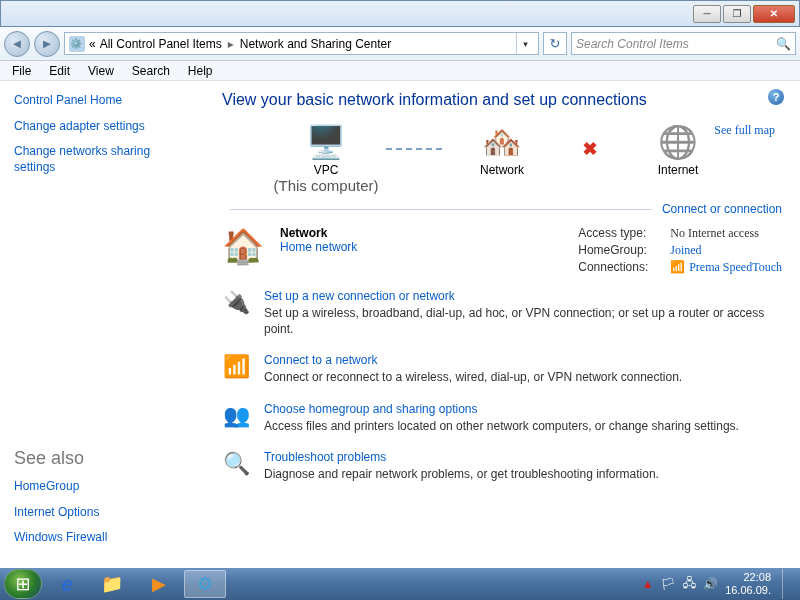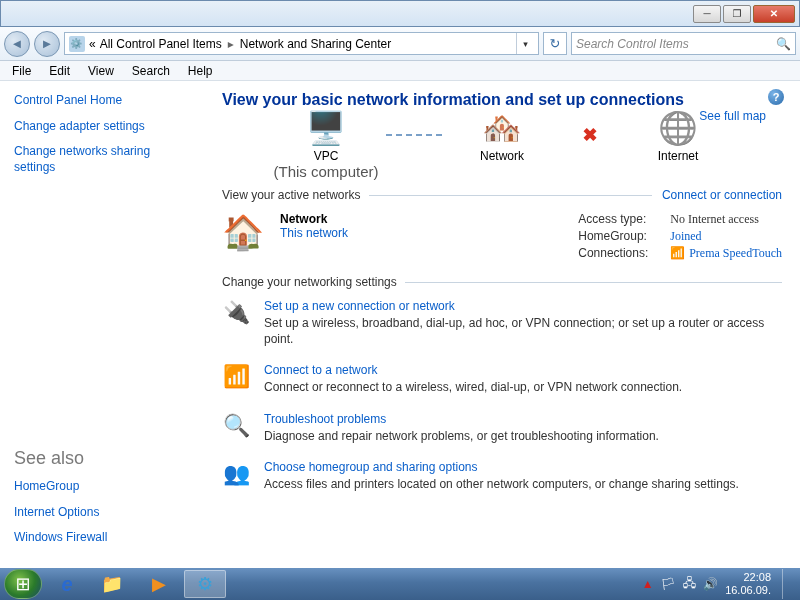--- a/index.html
+++ b/index.html
@@ -27,28 +27,28 @@
 
 
 .main { display: flex; height: 487px; }
 .sidebar { width: 204px; background: #fff; padding: 12px 14px; display: flex; flex-direction: column; }
 .sidebar a { color: #0a5fca; text-decoration: none; display: block; margin-bottom: 10px; font-size: 12px; line-height: 1.3; }
 .sidebar .see-also-hdr { color: #7a7a7a; margin-top: auto; margin-bottom: 10px; font-size: 18px; }
 .sidebar .home-link { color: #0a5fca; }
 
 .content { flex: 1; padding: 10px 18px 10px 18px; position: relative; overflow-y: auto; }
 .help-icon { position: absolute; top: 8px; right: 16px; width: 16px; height: 16px; background: radial-gradient(circle at 35% 30%, #7ab4e8, #2a6aaa); border-radius: 50%; color: #fff; font-weight: bold; text-align: center; line-height: 16px; font-size: 11px; }
-.page-title { color: #003399; font-size: 16px; font-weight: bold; }
+.page-title { color: #003399; font-size: 16px; margin-bottom: 14px; font-weight: normal; }
 
 .net-map { display: flex; align-items: center; justify-content: center; gap: 0; margin-bottom: 6px; position: relative; }
 .map-node { text-align: center; font-size: 12px; width: 120px; }
 .map-node .icon { width: 44px; height: 38px; margin: 0 auto 2px; display: flex; align-items: center; justify-content: center; font-size: 32px; }
 .map-line { flex: 0 0 56px; height: 2px; background: repeating-linear-gradient(90deg,#7aa0c8 0 6px,transparent 6px 10px); position: relative; margin-top: -20px; }
 .map-x { flex: 0 0 56px; text-align: center; color: #d83020; font-size: 18px; font-weight: bold; margin-top: -20px; }
-.full-map { position: absolute; right: 16px; top: 0; color: #0a5fca; font-size: 12px; cursor: default; }
+.full-map { position: absolute; right: 7px; top: 0; color: #0a5fca; font-size: 12px; cursor: default; font-family: Liberation Serif, serif; }
 .map-sub { color: #555; font-size: 15px; }
 
 .section-hdr { display: flex; align-items: center; font-size: 12px; color: #333; margin: 8px 0 10px; }
 .section-hdr .line { flex: 1; height: 1px; background: #c8d4e0; margin-left: 8px; }
 .section-hdr .right-link { color: #0a5fca; margin-left: 10px; cursor: default; }
 
 .active-net { display: flex; gap: 14px; margin-bottom: 12px; }
 .net-icon { width: 44px; height: 40px; font-size: 34px; }
 .net-info { font-size: 12px; }
 .net-info .name { font-weight: bold; }
@@ -163,80 +163,75 @@
       </div>
       <div class="map-x">✖</div>
       <div class="map-node">
         <div class="icon gl-globe" style="filter:grayscale(1)"></div>
         <div>Internet</div>
         <div class="map-sub">&nbsp;</div>
       </div>
     </div>
 
     <div class="section-hdr">
-      <span>View your active networks</span>
       <span class="line"></span>
       <span class="right-link">Connect or connection</span>
     </div>
 
     <div class="active-net">
       <div class="net-icon gl-house"></div>
       <div class="net-info">
         <div class="name">Network</div>
-        <div class="type">This network</div>
+        <div class="type">Home network</div>
       </div>
       <div class="net-details">
         <div class="row">
             <span class="lbl">Access type:</span>
             <span class="val">No Internet access</span>
           </div>
         <div class="row">
             <span class="lbl">HomeGroup:</span>
             <span class="val link">Joined</span>
           </div>
         <div class="row">
             <span class="lbl">Connections:</span>
             <span class="val" style="margin-right:4px">📶</span>
             <span class="val link">Prema SpeedTouch</span>
           </div>
       </div>
     </div>
 
-    <div class="section-hdr">
-      <span>Change your networking settings</span>
-      <span class="line"></span>
-    </div>
 
     <div class="action-list">
       <div class="action-item">
         <div class="action-icon gl-setup"></div>
         <div class="action-text">
           <div class="title">Set up a new connection or network</div>
           <div class="desc">Set up a wireless, broadband, dial-up, ad hoc, or VPN connection; or set up a router or access point.</div>
         </div>
       </div>
       <div class="action-item">
         <div class="action-icon gl-connect"></div>
         <div class="action-text">
           <div class="title">Connect to a network</div>
           <div class="desc">Connect or reconnect to a wireless, wired, dial-up, or VPN network connection.</div>
         </div>
       </div>
       <div class="action-item">
+        <div class="action-icon gl-homegroup"></div>
+        <div class="action-text">
+          <div class="title">Choose homegroup and sharing options</div>
+          <div class="desc">Access files and printers located on other network computers, or change sharing settings.</div>
+        </div>
+      </div>
+      <div class="action-item">
         <div class="action-icon gl-trouble"></div>
         <div class="action-text">
           <div class="title">Troubleshoot problems</div>
           <div class="desc">Diagnose and repair network problems, or get troubleshooting information.</div>
-        </div>
-      </div>
-      <div class="action-item">
-        <div class="action-icon gl-homegroup"></div>
-        <div class="action-text">
-          <div class="title">Choose homegroup and sharing options</div>
-          <div class="desc">Access files and printers located on other network computers, or change sharing settings.</div>
         </div>
       </div>
     </div>
   </div>
 </div>
 
 <div class="taskbar">
   <div class="start-btn">
       <span style="color:#fff">⊞</span>
     </div>

